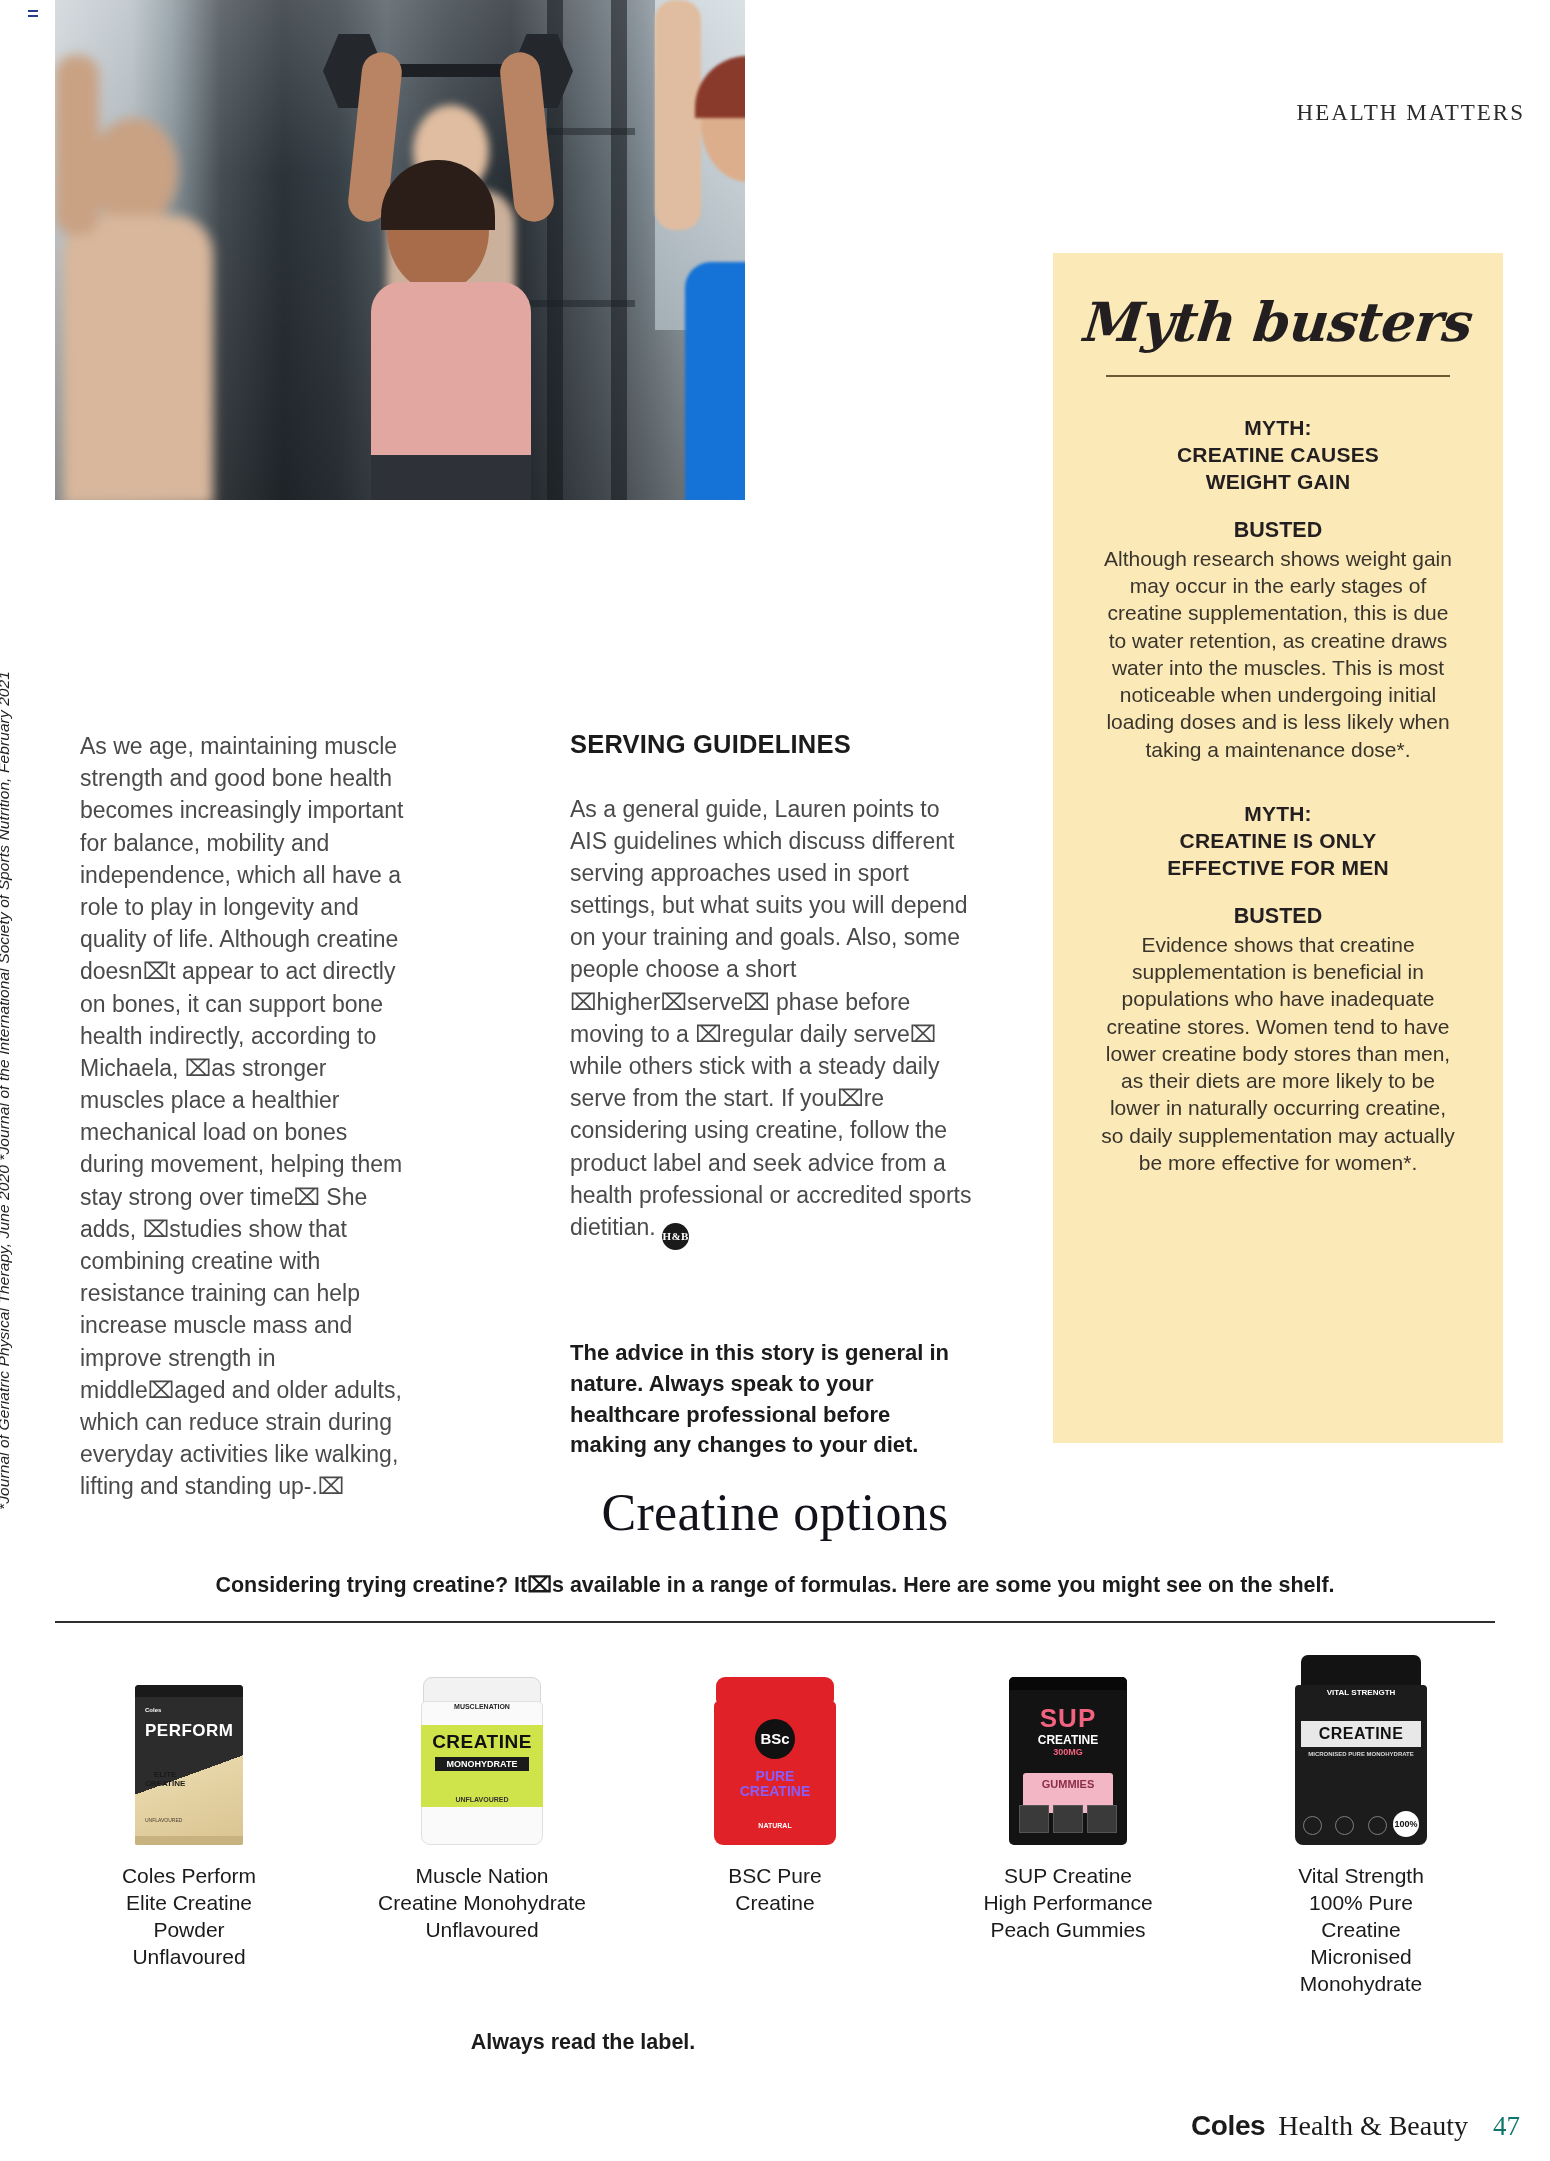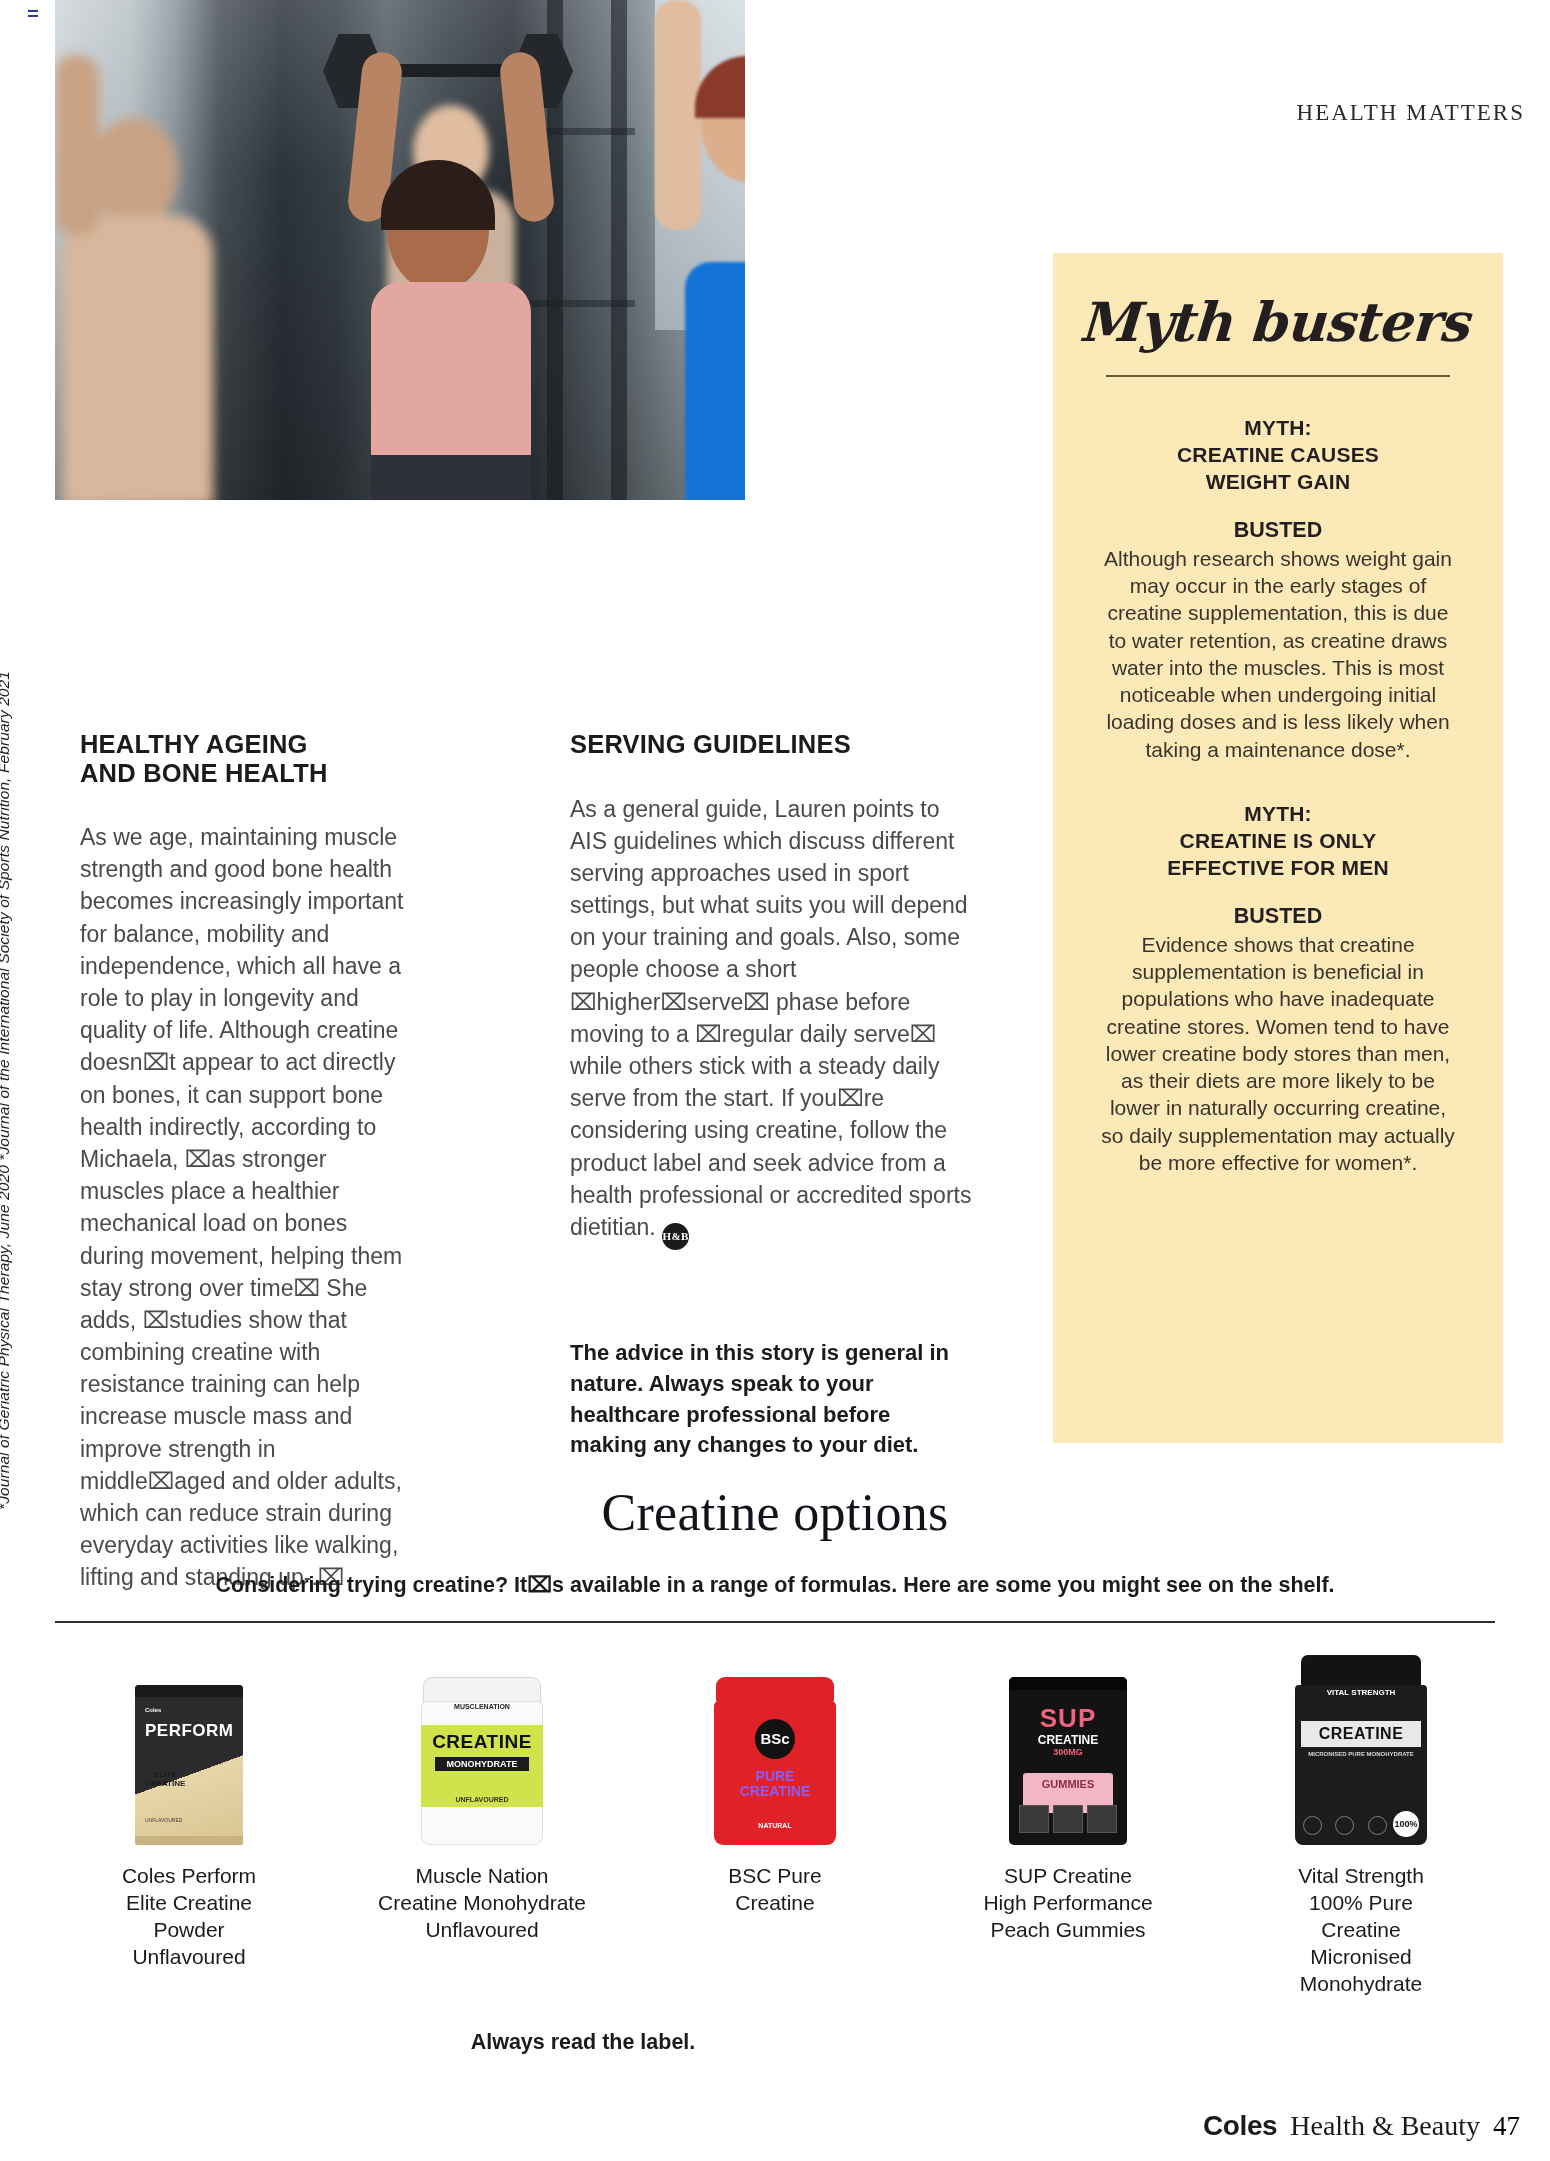--- a/index.html
+++ b/index.html
@@ -188,21 +188,21 @@
     font-size:21.5px;font-weight:700;color:#1b1b1b;
     transform:translateX(-192px);
   }
 
   .footer{
     position:absolute;right:30px;top:2110px;
     display:flex;align-items:baseline;gap:13px;
   }
   .f-coles{font-size:28px;font-weight:700;color:#1b1b1b;letter-spacing:-.4px;}
   .f-hb{font-family:"Liberation Serif", serif;font-size:28px;color:#1b1b1b;}
-  .f-page{font-family:"Liberation Serif", serif;font-size:27px;color:#000000;}
+  .f-page{font-family:"Liberation Serif", serif;font-size:27px;color:#0f766e;margin-left:12px;}
 </style>
 </head>
 <body>
 
 <div class="page">
 
   <div class="corner-mark">
     <i></i>
       <i></i>
   </div>
@@ -268,22 +268,20 @@
     <div class="myth-block">
       <div class="myth-label" style="white-space:pre-line;">MYTH:
 CREATINE IS ONLY
 EFFECTIVE FOR MEN</div>
       <div class="busted">BUSTED</div>
       <div class="myth-body">Evidence shows that creatine supplementation is beneficial in populations who have inadequate creatine stores. Women tend to have lower creatine body stores than men, as their diets are more likely to be lower in naturally occurring creatine, so daily supplementation may actually be more effective for women*.</div>
     </div>
   </div>
 
   <div class="col" id="col1">
-    <h2 style="white-space:pre-line;">HEALTHY AGEING
-AND BONE HEALTH</h2>
     <p>As we age, maintaining muscle strength and good bone health becomes increasingly important for balance, mobility and independence, which all have a role to play in longevity and quality of life. Although creatine doesn⌧t appear to act directly on bones, it can support bone health indirectly, according to Michaela, ⌧as stronger muscles place a healthier mechanical load on bones during movement, helping them stay strong over time⌧ She adds, ⌧studies show that combining creatine with resistance training can help increase muscle mass and improve strength in middle⌧aged and older adults, which can reduce strain during everyday activities like walking, lifting and standing up-.⌧</p>
   </div>
 
   <div class="col" id="col2">
     <h2>SERVING GUIDELINES</h2>
     <p><span>As a general guide, Lauren points to AIS guidelines which discuss different serving approaches used in sport settings, but what suits you will depend on your training and goals. Also, some people choose a short ⌧higher⌧serve⌧ phase before moving to a ⌧regular daily serve⌧ while others stick with a steady daily serve from the start. If you⌧re considering using creatine, follow the product label and seek advice from a health professional or accredited sports dietitian. </span><span class="hb-badge">H&amp;B</span></p>
   </div>
 
   <div class="disclaimer">The advice in this story is general in nature. Always speak to your healthcare professional before making any changes to your diet.</div>
 

